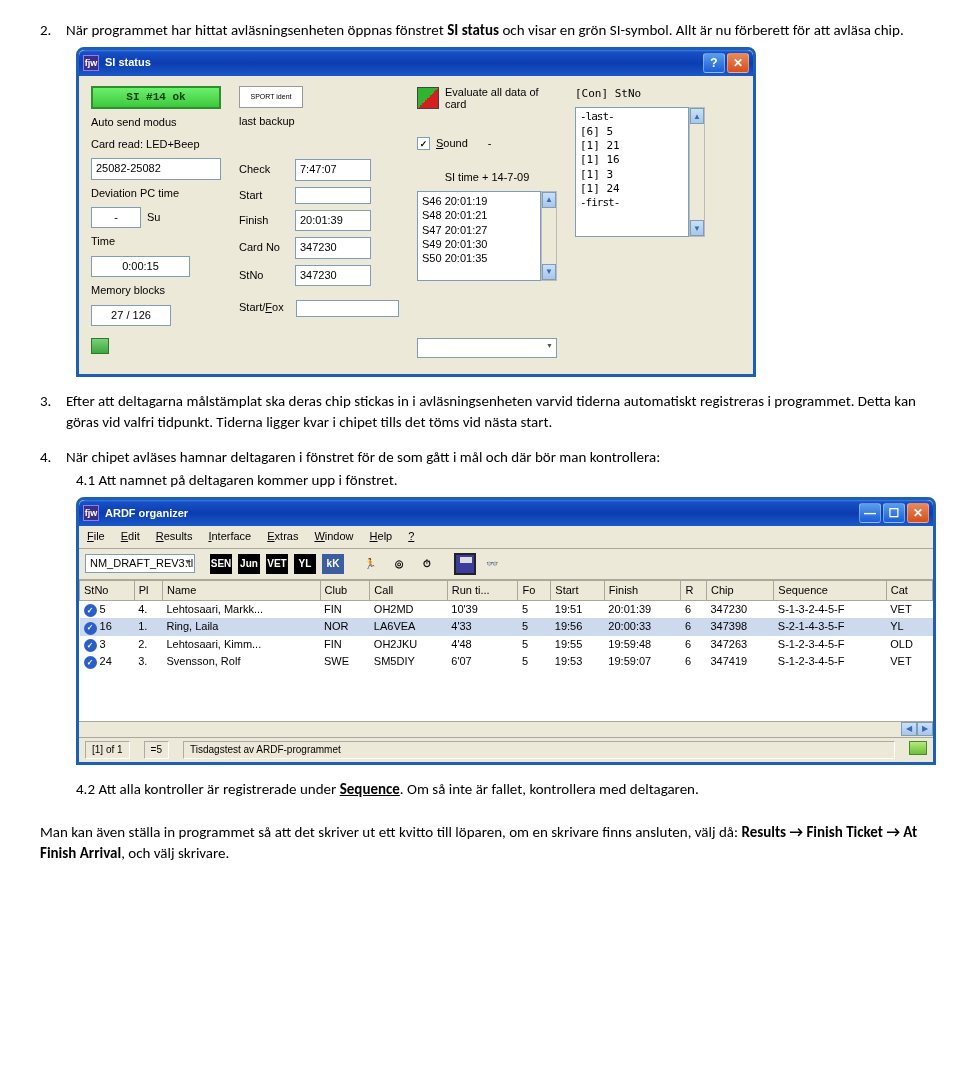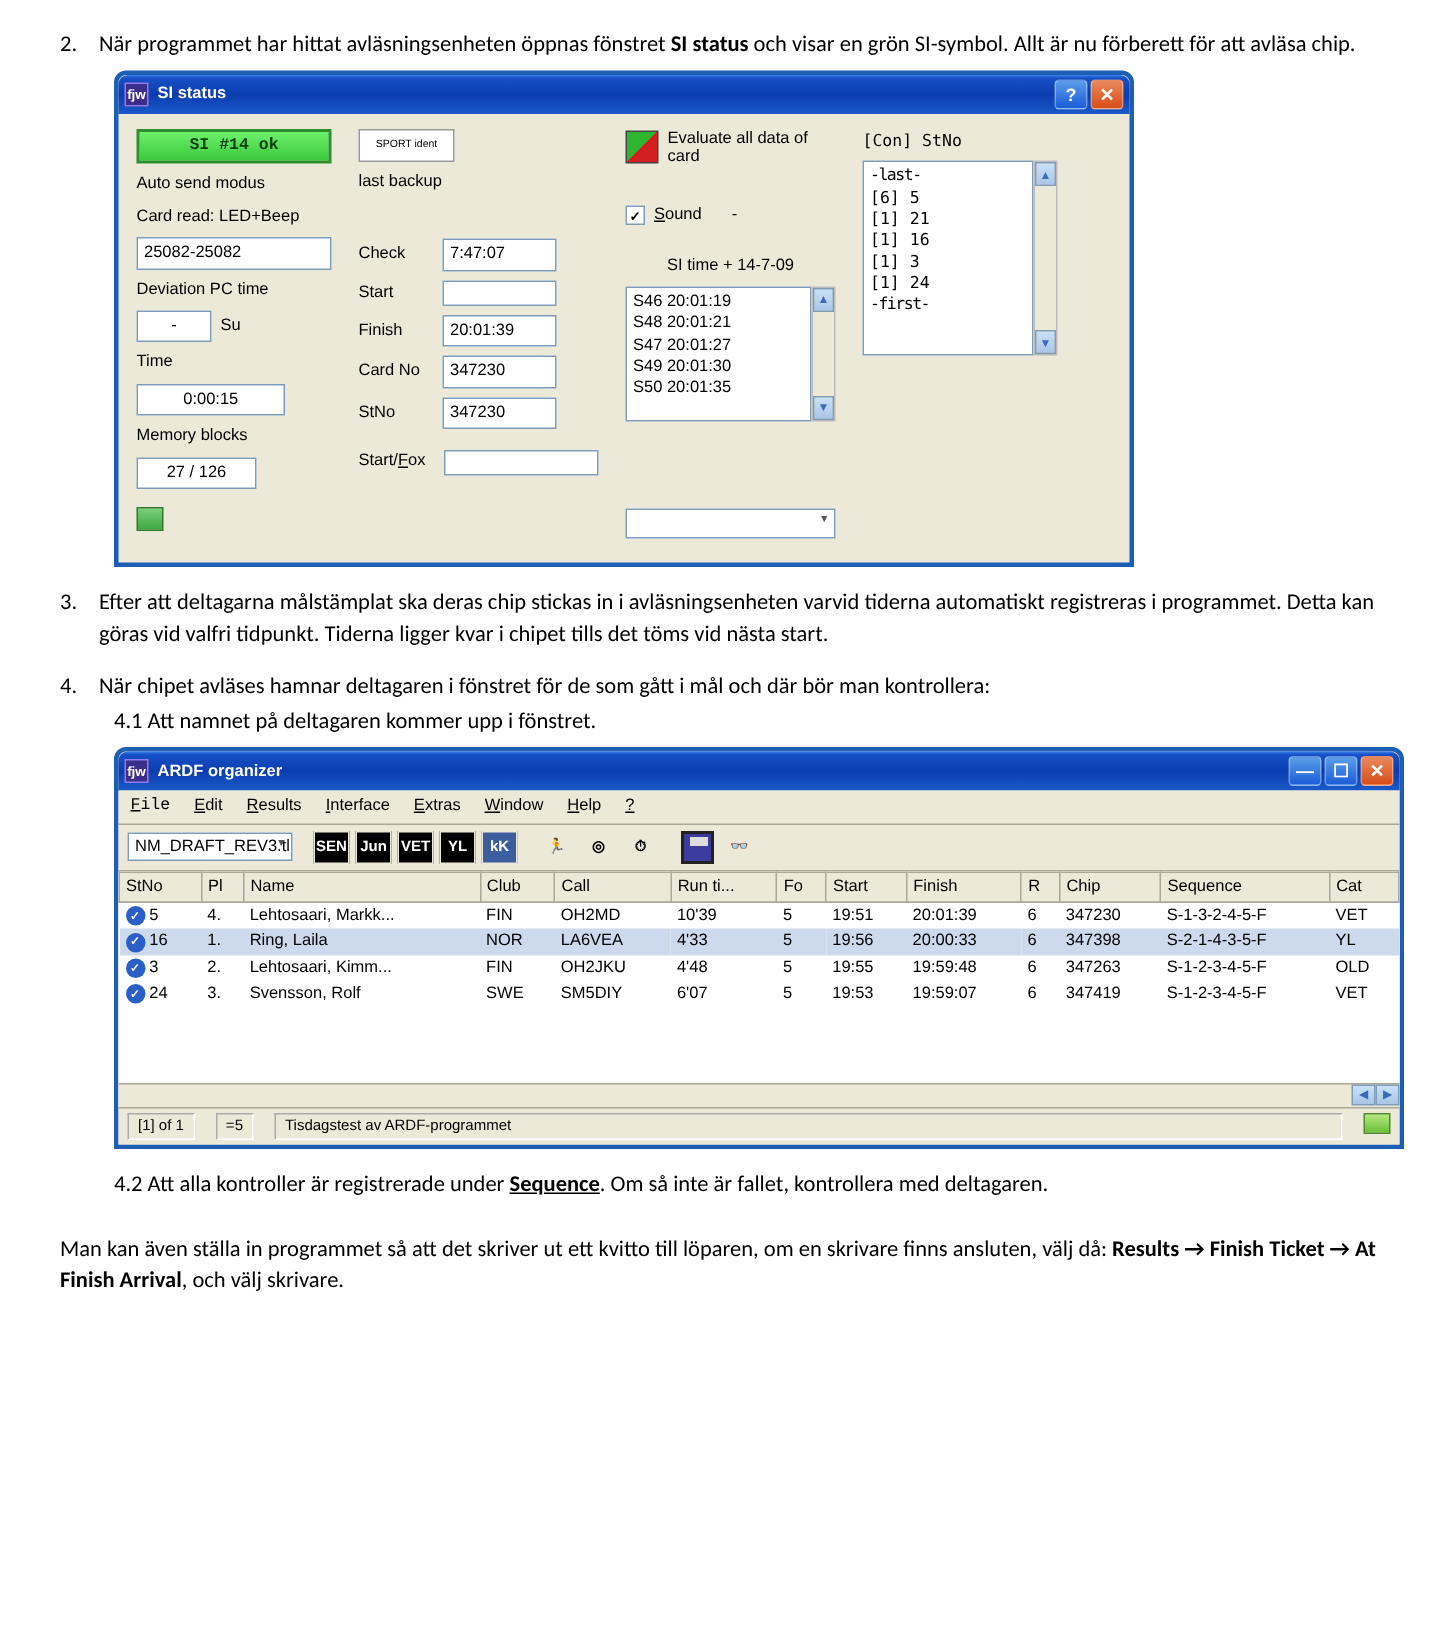--- a/index.html
+++ b/index.html
@@ -183,21 +183,21 @@
 <div class="win" style="width:860px;margin-left:36px">
   <div class="tbar">
     <div class="tbar-icon">fjw</div>
     <span>ARDF organizer</span>
     <div class="spacer"></div>
     <div class="wbtn min">—</div>
     <div class="wbtn max">☐</div>
     <div class="wbtn cls">✕</div>
   </div>
   <div class="menu" id="orgmenu">
-      <span style="cursor: default; font-family: Liberation Mono, monospace;"><u>F</u>ile</span>
+      <span style="cursor: default;"><u>F</u>ile</span>
       <span style="cursor: default;"><u>E</u>dit</span>
       <span style="cursor: default;"><u>R</u>esults</span>
       <span style="cursor: default;"><u>I</u>nterface</span>
       <span style="cursor: default;"><u>E</u>xtras</span>
       <span style="cursor: default;"><u>W</u>indow</span>
       <span style="cursor: default;"><u>H</u>elp</span>
       <span style="cursor: default;"><u>?</u></span>
     </div>
   <div class="toolbar">
     <div class="dd" style="width:110px">NM_DRAFT_REV3.tl</div>

